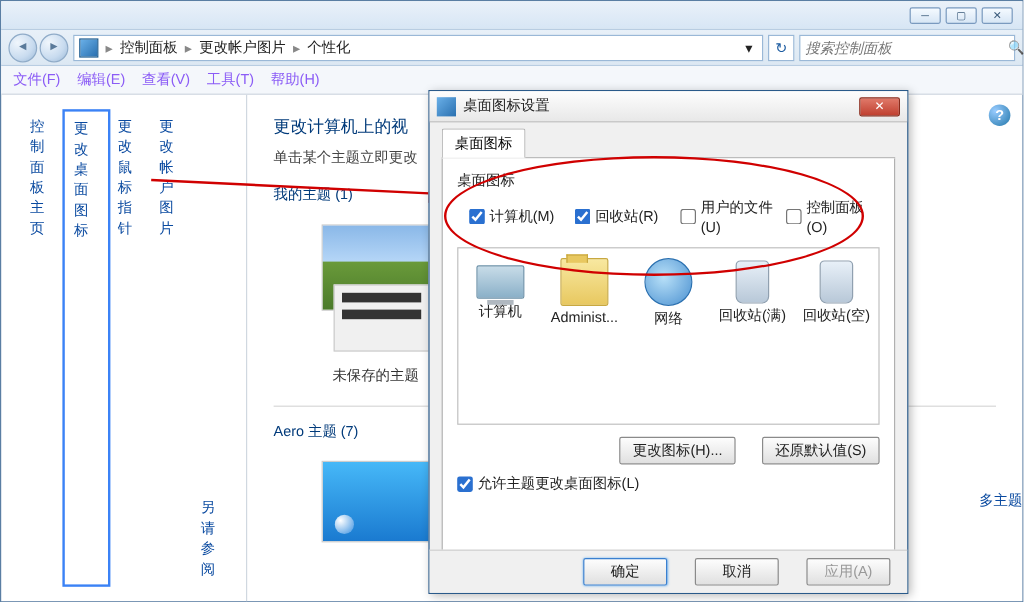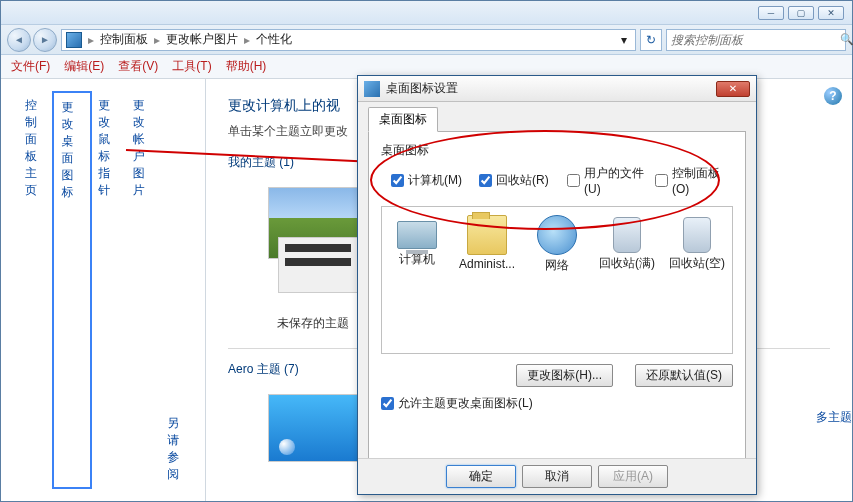--- a/index.html
+++ b/index.html
@@ -15,21 +15,21 @@
 .crumb{flex:1;height:22px;border:1px solid #9ab8d7;background:#fff;display:flex;align-items:center;padding:0 4px;gap:2px}
 .crumb-icon{width:16px;height:16px;background:linear-gradient(135deg,#6ab0e8,#2a70b0);border:1px solid #1a5a90}
 .crumb span{color:#222}
 .crumb .sep{color:#888;padding:0 4px}
 .dd{color:#555;padding:0 4px}
 .refresh{width:22px;height:22px;border:1px solid #9ab8d7;background:#fff;display:flex;align-items:center;justify-content:center;color:#1a5aa0}
 .search{width:180px;height:22px;border:1px solid #9ab8d7;background:#fff;display:flex;align-items:center;padding:0 4px;gap:12px}
 .search input{border:none;outline:none;flex:1;color:#888;font-style:italic}
 .search-icon{color:#5a7a9a;font-size:11px}
 .menubar{height:24px;display:flex;align-items:center;gap:14px;padding:0 10px;border-bottom:1px solid #d0d8e0;background:#f4f7fb}
-.menubar span{color:#b91c1c;cursor:default}
+.menubar span{color:#8b5cf6;cursor:default}
 .body{display:flex;height:calc(100% - 78px)}
 .sidebar{width:205px;border-right:1px solid #d0d8e0;padding:18px 24px;display:flex;gap:14px}
 .sidebar a{color:#0a4aa0;text-decoration:none;cursor:pointer}
 .sidebar a.hl{border:2px solid #3b82f6;padding:6px 8px;margin:-6px -8px}
 .sidebar .also{margin-top:auto;color:#0a4aa0}
 .main{flex:1;padding:18px 22px;position:relative}
 .h1{color:#003a7a;font-size:14px;margin-bottom:8px}
 .sub{color:#444;margin-bottom:14px}
 .section-label{color:#003a7a;margin:8px 0}
 .theme-block{display:inline-block;margin:8px 20px 4px 40px;text-align:center;color:#333}
@@ -62,21 +62,21 @@
 .icn{width:62px;text-align:center;font-size:11px;color:#222}
 .icn .g{width:40px;height:40px;margin:0 auto 2px;position:relative}
 .g.computer{background:linear-gradient(#c8dce8,#8ab0c8);border:1px solid #6a90a8;border-radius:2px;height:28px;margin-top:6px}
 .g.computer::after{content:"";position:absolute;left:8px;right:8px;bottom:-6px;height:4px;background:#b0b8c0}
 .g.folder{background:linear-gradient(#f8e8a0,#e8c860);border-radius:2px;border:1px solid #c8a840}
 .g.folder::before{content:"";position:absolute;left:4px;top:-4px;width:16px;height:6px;background:#e8c860;border:1px solid #c8a840;border-bottom:none}
 .g.net{background:radial-gradient(circle at 40% 40%,#b8e0f8,#4a90d0);border-radius:50%;border:1px solid #2a70b0}
 .g.bin{background:linear-gradient(#e8f0f8,#b8c8d8);border-radius:4px 4px 6px 6px;border:1px solid #90a0b0;width:28px;margin-left:17px;height:36px;margin-top:2px}
 .btnrow{display:flex;justify-content:flex-end;gap:22px;margin-bottom:8px}
 .btn{padding:2px 10px;border:1px solid #8a8a8a;background:linear-gradient(#fdfdfd,#e0e0e0);border-radius:2px;color:#222;min-width:70px;text-align:center}
-.dlg-footer{height:36px;display:flex;align-items:center;justify-content:center;gap:6px;padding:0 14px;background:#f0f0f0;border-top:1px solid #d0d0d0;position:absolute;left:0;right:0;bottom:0}
+.dlg-footer{height:36px;display:flex;align-items:center;justify-content:flex-end;gap:23px;padding:0 14px;background:#f0f0f0;border-top:1px solid #d0d0d0;position:absolute;left:0;right:0;bottom:0}
 .btn.default{border:1px solid #3a80d0;box-shadow:0 0 2px #6ab0f0}
 .btn.disabled{color:#999}
 
 .ellipse{position:absolute;left:370px;top:130px;width:350px;height:100px;border:2px solid #d00000;border-radius:50%;pointer-events:none;z-index:20}
 .help-icon{position:absolute;right:10px;top:86px;width:18px;height:18px;border-radius:50%;background:radial-gradient(circle at 30% 30%,#9cf,#27a);color:#fff;display:flex;align-items:center;justify-content:center;font-size:12px;font-weight:bold;z-index:2}
 </style>
 </head>
 <body>
 
 <div class="explorer">
@@ -130,21 +130,21 @@
       <div class="section-label">我的主题 (1)</div>
       <div class="theme-block">
         <div class="thumb">
             <div class="sky"></div>
             <div class="hill"></div>
           </div>
         <div class="thumb2">
             <div class="bar"></div>
             <div class="bar"></div>
           </div>
-        <div style="margin-top:22px">未保存的主题</div>
+        <div style="margin-top:12px">未保存的主题</div>
       </div>
       <div class="divider"></div>
       <div class="section-label">Aero 主题 (7)</div>
       <div class="theme-block">
         <div class="thumb-win7">
             <div class="orb"></div>
           </div>
       </div>
       <a class="morelink">多主题</a>
     </div>

